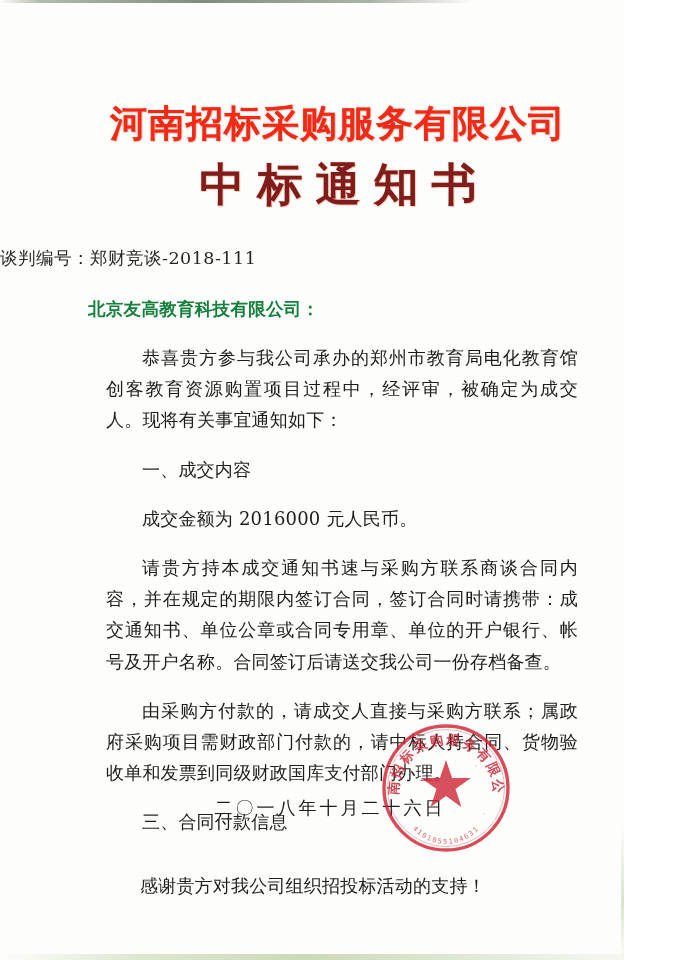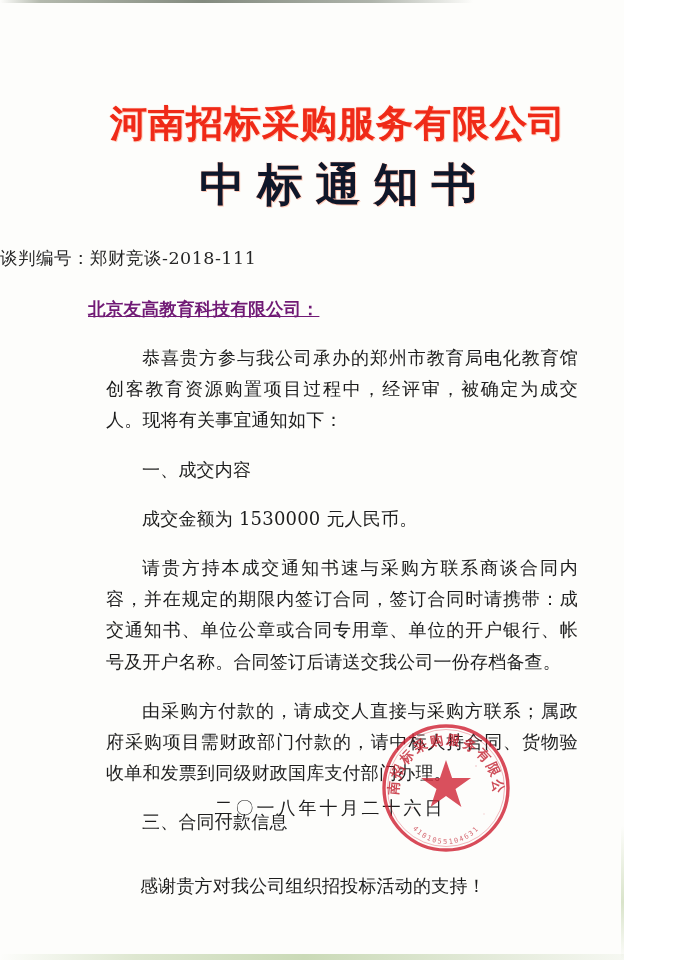--- a/index.html
+++ b/index.html
@@ -77,21 +77,21 @@
     position: absolute;
     top: 155px;
     left: 0;
     width: 676px;
     text-align: center;
     font-family: Liberation Mono, monospace;
     font-weight: bold;
     font-size: 45px;
     letter-spacing: 13px;
     text-indent: 13px;
-    color: #0f172a;
+    color: #7f1d1d;
     text-shadow: 0 0 1px rgba(255,140,110,0.95),
                  1px 1px 0 rgba(255,180,155,0.6);
     white-space: nowrap;
   }
 
   .negotiation-no {
     position: absolute;
     top: 246px;
     left: 0;
     width: 676px;
@@ -109,23 +109,22 @@
     left: 88px;
     width: 508px;
   }
 
   .recipient {
     font-family: "DejaVu Sans", "Liberation Sans", sans-serif;
     font-weight: bold;
     font-size: 17.5px;
     line-height: 30px;
     letter-spacing: 0.3px;
-    color: #701a75;
+    color: #15803d;
     margin-bottom: 7px;
-    text-decoration: underline;
   }
 
   .para {
     font-size: 18px;
     line-height: 31.2px;
     letter-spacing: 0.2px;
     text-align: justify;
     text-justify: inter-ideograph;
     color: #1d1d1d;
     margin: 18px;
@@ -194,21 +193,21 @@
 
   <div class="negotiation-no">谈判编号：郑财竞谈-2018-111</div>
 
   <div class="body-block">
 
     <div class="recipient">北京友高教育科技有限公司：</div>
 
     <p class="para indent">恭喜贵方参与我公司承办的郑州市教育局电化教育馆创客教育资源购置项目过程中，经评审，被确定为成交人。现将有关事宜通知如下：</p>
 
     <p class="para heading-line">一、成交内容</p>
-    <p class="para amount-line">成交金额为 1530000 元人民币。</p>
+    <p class="para amount-line">成交金额为 2016000 元人民币。</p>
 
     <p class="para indent">请贵方持本成交通知书速与采购方联系商谈合同内容，并在规定的期限内签订合同，签订合同时请携带：成交通知书、单位公章或合同专用章、单位的开户银行、帐号及开户名称。合同签订后请送交我公司一份存档备查。</p>
 
     <p class="para indent">由采购方付款的，请成交人直接与采购方联系；属政府采购项目需财政部门付款的，请中标人持合同、货物验收单和发票到同级财政国库支付部门办理。</p>
     <p class="para heading-line">三、合同付款信息</p>
 
     <p class="closing">感谢贵方对我公司组织招投标活动的支持！</p>
   </div>
 
   <div class="date-line">二〇一八年十月二十六日</div>

